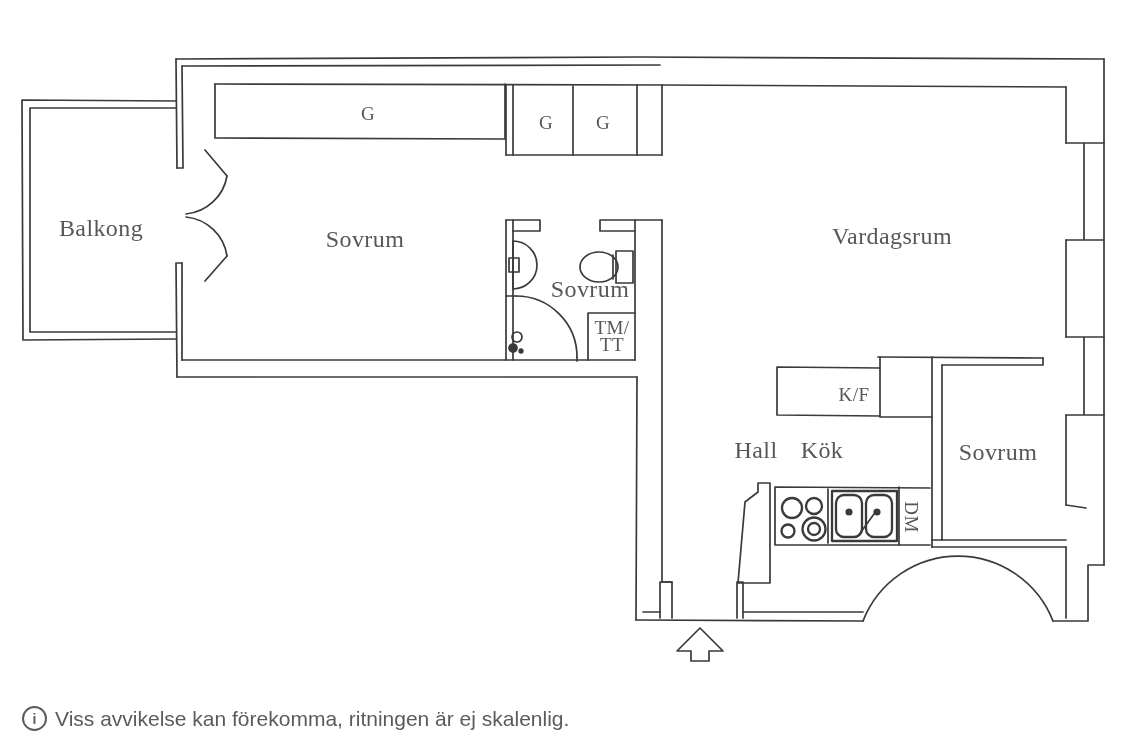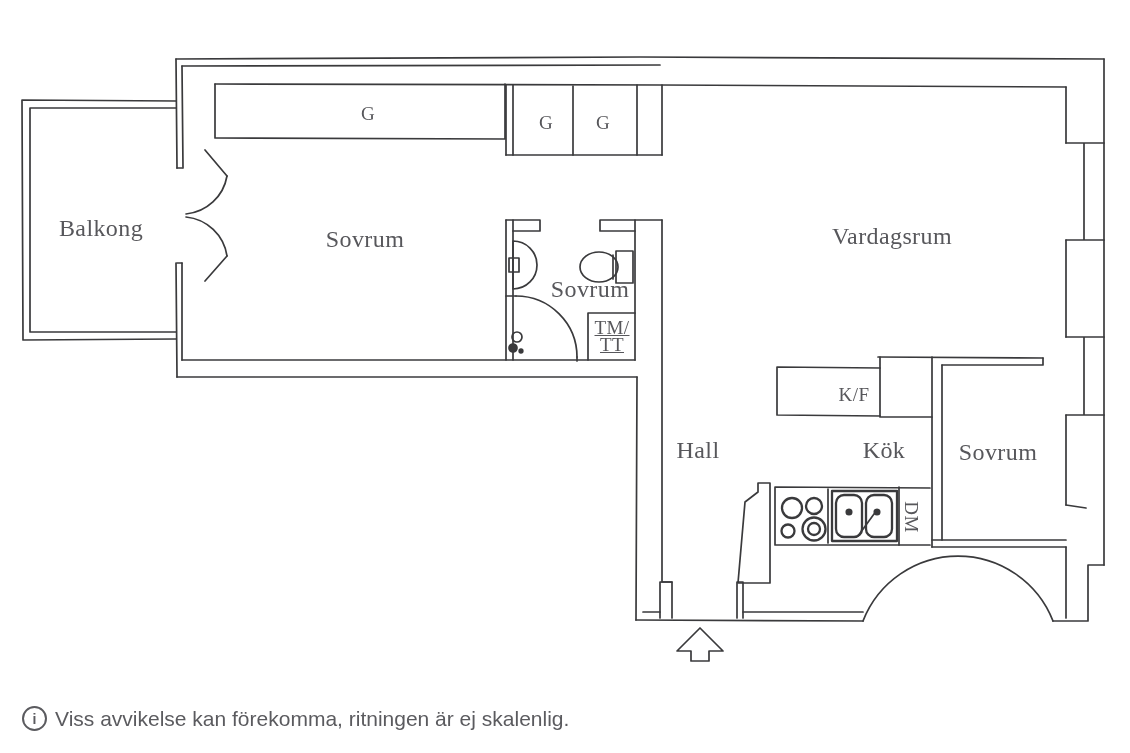--- a/index.html
+++ b/index.html
@@ -3,21 +3,21 @@
 <meta charset="utf-8">
 <style>
   html,body{margin:0;padding:0;background:#ffffff;}
   .stage{position:relative;width:1130px;height:753px;background:#ffffff;overflow:hidden;
          font-family:"Liberation Serif", serif;}
   svg.plan{position:absolute;left:0;top:0;}
   svg.plan *{vector-effect:non-scaling-stroke;}
   .lbl{position:absolute;transform:translate(-50%,-50%);color:#57575b;font-size:24px;
        letter-spacing:.4px;white-space:nowrap;text-align:center;line-height:1.0;}
   .lbl.small{font-size:19px;}
-  .lbl.two-line{line-height:17px;font-size:19px;text-decoration:underline;}
+  .lbl.two-line{line-height:17px;font-size:19px;}
   .lbl.rot{transform:translate(-50%,-50%) rotate(90deg);}
   .footer{position:absolute;left:22px;top:706px;display:flex;align-items:center;gap:8px;
           font-family:"Liberation Sans", sans-serif;color:#5b5b5f;font-size:21px;}
   .info-circle{width:21px;height:21px;border:2px solid #5b5b5f;border-radius:50%;
           display:inline-flex;align-items:center;justify-content:center;
           font-size:14px;font-weight:600;font-family:"Liberation Sans",sans-serif;flex:0 0 auto;}
 </style>
 </head>
 <body>
 
@@ -151,22 +151,22 @@
 
     <g>
       <path d="M700,628 L677,651 L691,651 L691,661 L709,661 L709,651 L723,651 Z"></path>
     </g>
   </svg>
 
   <div class="lbl" style="left:101px;top:228px">Balkong</div>
   <div class="lbl" style="left:365px;top:239px">Sovrum</div>
   <div class="lbl" style="left:590px;top:289px">Sovrum</div>
   <div class="lbl" style="left:892px;top:236px">Vardagsrum</div>
-  <div class="lbl" style="left:698px;top:450px">Hall</div>
-  <div class="lbl" style="left:884px;top:450px">Kök</div>
+  <div class="lbl" style="left:756px;top:450px">Hall</div>
+  <div class="lbl" style="left:822px;top:450px">Kök</div>
   <div class="lbl" style="left:998px;top:452px">Sovrum</div>
 
   <div class="lbl small" style="left:368px;top:113px">G</div>
   <div class="lbl small" style="left:546px;top:122px">G</div>
   <div class="lbl small" style="left:603px;top:122px">G</div>
   <div class="lbl two-line" style="left:612px;top:336px">
     <div>TM/</div>
     <div>TT</div>
   </div>
   <div class="lbl small" style="left:854px;top:394px">K/F</div>

